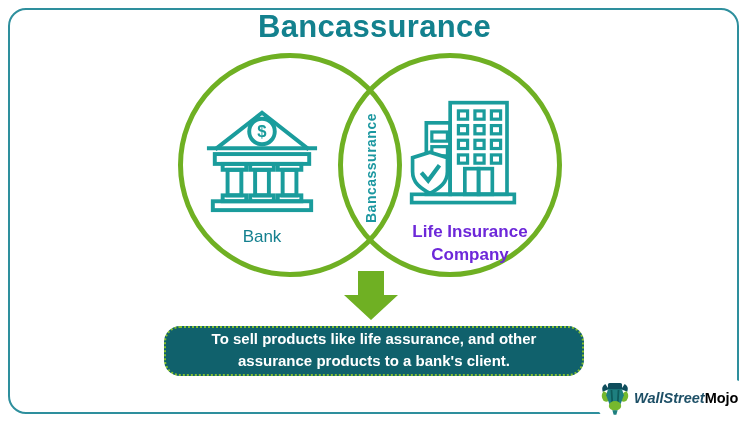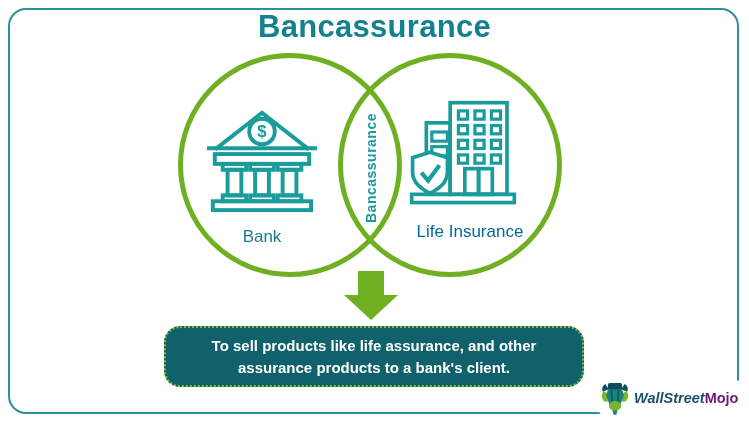--- a/index.html
+++ b/index.html
@@ -31,39 +31,39 @@
     font-size:14px;font-weight:700;color:#1B97A0;letter-spacing:.5px;
   }
   .icon-bank{position:absolute;left:203px;top:102px;}
   .icon-building{position:absolute;left:408px;top:97px;}
   .label-bank{
     position:absolute;left:178px;top:227px;width:168px;text-align:center;
     font-size:17px;font-weight:400;color:#14808F;
   }
   .label-insurance{
     position:absolute;left:388px;top:221px;width:164px;text-align:center;
-    font-size:17px;font-weight:400;color:#0369a1;line-height:1.35;
+    font-size:17px;font-weight:700;color:#6d28d9;line-height:1.35;
   }
   .down-arrow{position:absolute;left:344px;top:271px;}
   .callout{
-    position:absolute;left:164px;top:326px;width:420px;height:61px;
+    position:absolute;left:164px;top:326px;width:420px;height:50px;
     box-sizing:border-box;background:#10616C;border:2px dotted #82BE2E;
     border-radius:16px;display:flex;flex-direction:column;
-    align-items:center;justify-content:center;
+    align-items:center;
     color:#ffffff;font-size:15px;font-weight:700;line-height:1.45;
     text-align:center;
   }
   .logo{
     position:absolute;left:598px;top:380px;width:145px;height:36px;
     display:flex;align-items:center;gap:4px;background:#ffffff;
     border-radius:8px;padding-left:2px;box-sizing:border-box;
   }
   .logo-text{font-size:14.5px;font-weight:800;white-space:nowrap;}
   .logo-text .p1{color:#1D4F66;font-style:italic;}
-  .logo-text .p2{color:#701a75;}
+  .logo-text .p2{color:#000000;}
 </style>
 </head>
 <body>
 
 <div class="frame"></div>
 
 <div class="title">Bancassurance</div>
 
 <div class="circle left"></div>
 <div class="circle right"></div>
@@ -113,20 +113,21 @@
   <rect x="26" y="54" width="17" height="10" stroke-width="3.5"></rect>
   <path d="M24 60 L43 66 V81 C43 93 35 99 24 105 C13 99 5 93 5 81 V66 Z" fill="#ffffff"></path>
   <path d="M16 84 L22 91 L33 76" stroke-width="4.5" fill="none"></path>
   <rect x="4" y="106" width="112" height="9"></rect>
 </svg>
 
 <div class="label-bank">Bank</div>
 
 <div class="label-insurance">
   <div>Life Insurance</div>
+  <div>Company</div>
 </div>
 
 <svg class="down-arrow" width="54" height="49" viewBox="0 0 54 49">
   <polygon points="14,0 40,0 40,24 54,24 27,49 0,24 14,24" fill="#6FB023"></polygon>
 </svg>
 
 <div class="callout">
   <div>To sell products like life assurance, and other</div>
   <div>assurance products to a bank's client.</div>
 </div>

